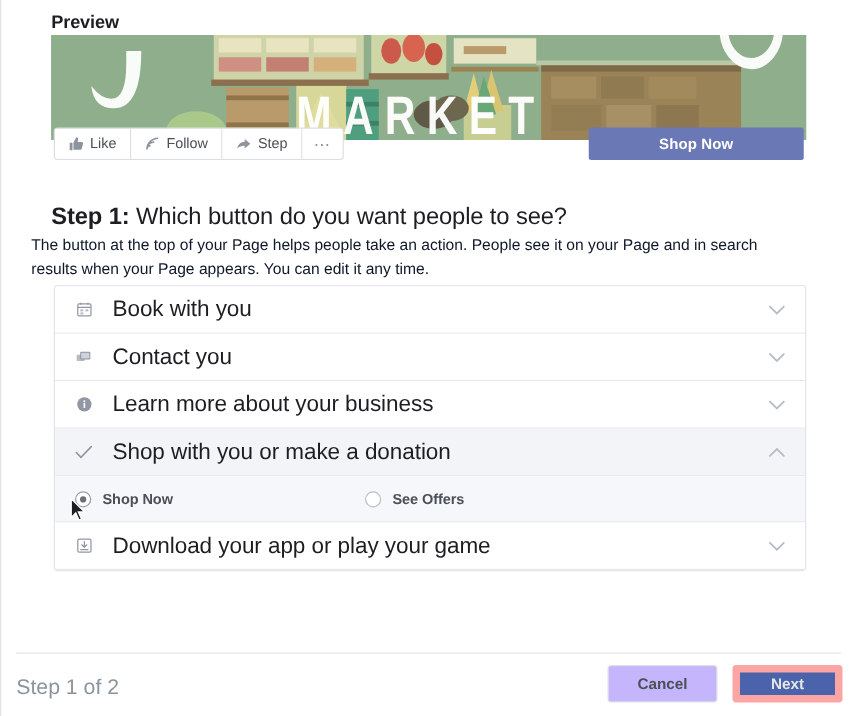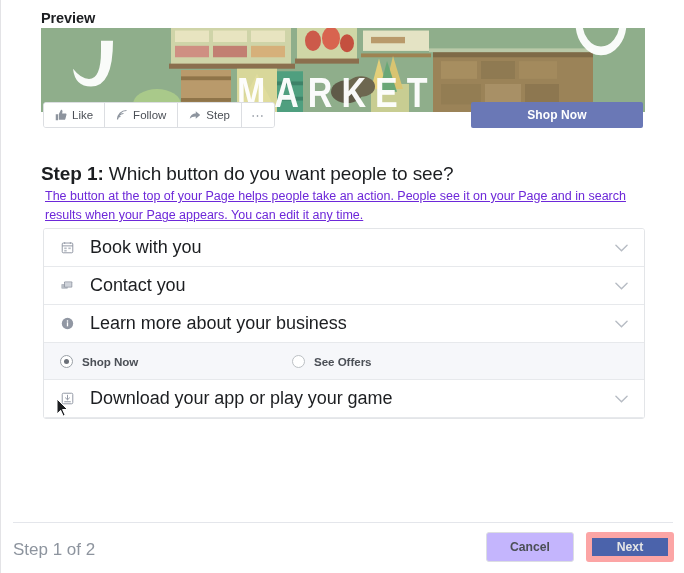--- a/index.html
+++ b/index.html
@@ -103,27 +103,26 @@
     left: 40px;
     top: 163px;
     font-size: 19px;
     color: #1c1e21;
     letter-spacing: -0.1px;
   }
   .step-heading .slabel { font-weight: bold; }
 
   .step-desc {
     position: absolute;
-    left: 44px;
+    left: 24px;
     top: 187px;
     width: 588px;
     font-size: 12.5px;
     line-height: 1.55;
-    color: #6d28d9;
-    text-decoration: underline;
+    color: #0f172a;
   }
 
   
   .accordion {
     position: absolute;
     left: 42px;
     top: 228px;
     width: 602px;
     border: 1px solid #e3e5e8;
     border-radius: 3px;
@@ -427,20 +426,33 @@
           </svg>
       </span>
       <span class="lbl">Learn more about your business</span>
       <span class="chev">
         <svg width="13" height="8" viewBox="0 0 14 8">
             <path d="M1 1l6 6 6-6" fill="none" stroke="#b7bcc4" stroke-width="1.5" stroke-linecap="round"></path>
           </svg>
       </span>
     </div>
 
+    <div class="acc-row expanded">
+      <span class="ic">
+        <svg width="14" height="12" viewBox="0 0 16 14">
+            <path d="M1 7l4.5 4.5L15 1.5" fill="none" stroke="#8d949e" stroke-width="1.5" stroke-linecap="round" stroke-linejoin="round"></path>
+          </svg>
+      </span>
+      <span class="lbl">Shop with you or make a donation</span>
+      <span class="chev">
+        <svg width="13" height="8" viewBox="0 0 14 8">
+            <path d="M1 7l6-6 6 6" fill="none" stroke="#b7bcc4" stroke-width="1.5" stroke-linecap="round"></path>
+          </svg>
+      </span>
+    </div>
 
     <div class="acc-options">
       <label class="opt first">
         <span class="radio on"></span>
         <span class="olbl">Shop Now</span>
       </label>
       <label class="opt">
         <span class="radio"></span>
         <span class="olbl">See Offers</span>
       </label>

